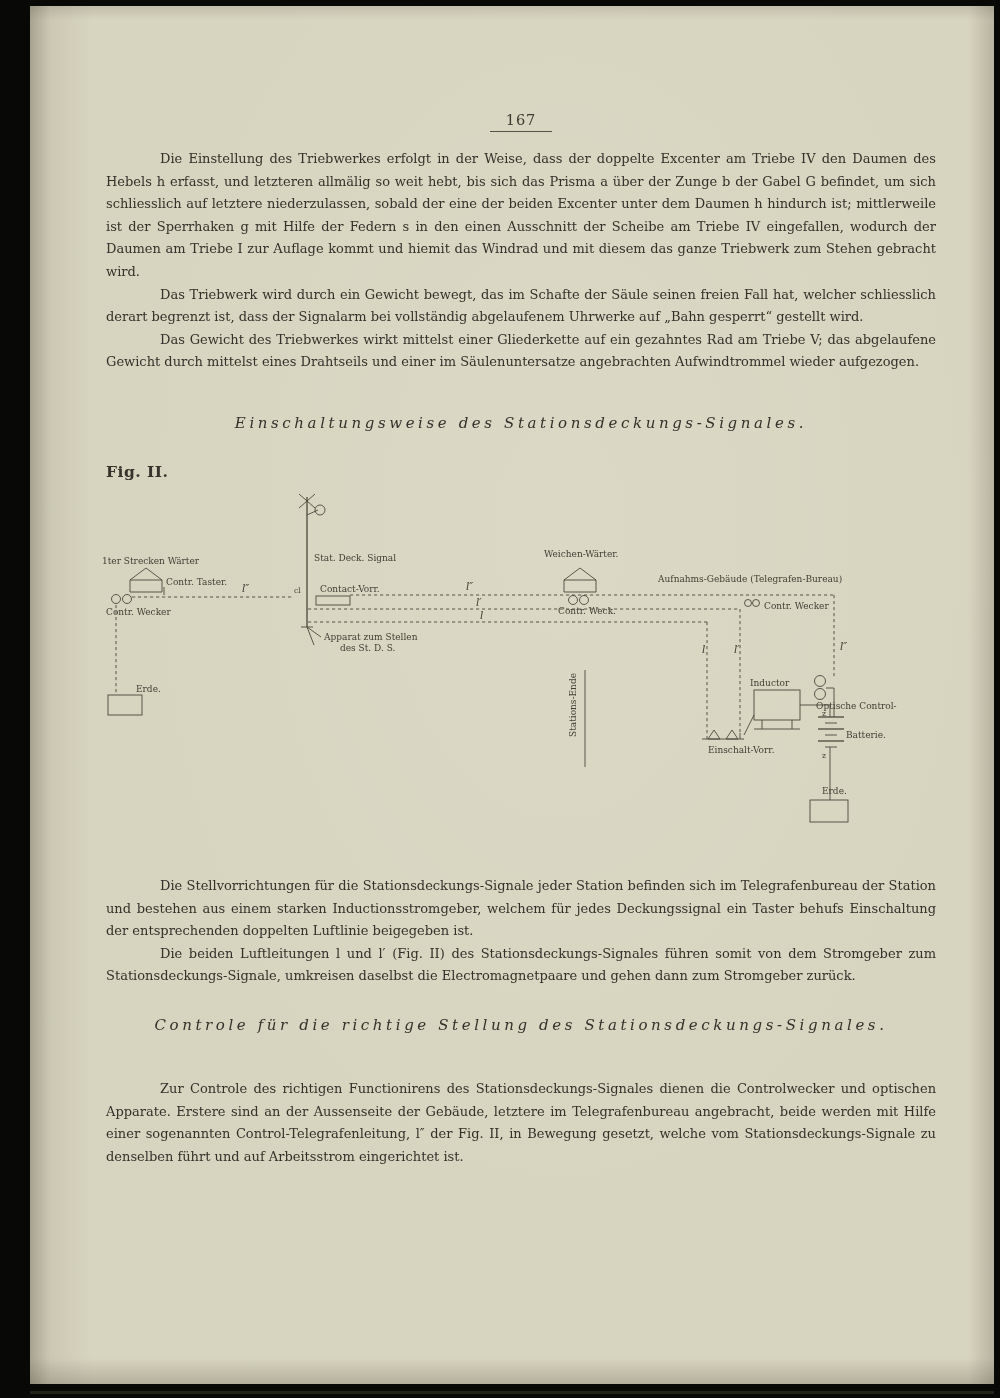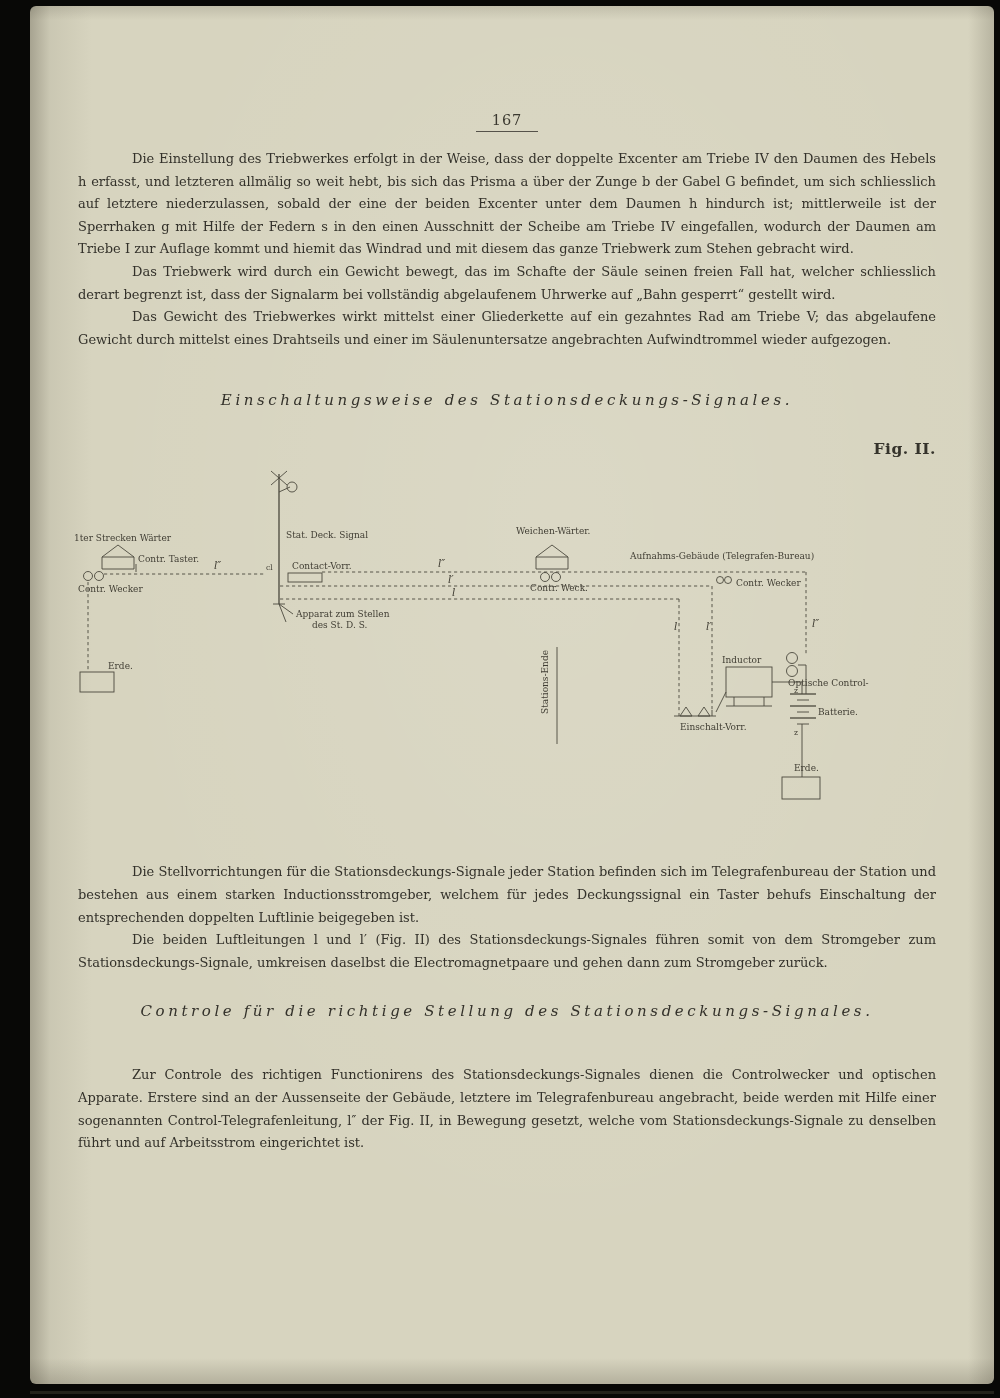--- a/index.html
+++ b/index.html
@@ -13,45 +13,44 @@
   .page {
     position:absolute; left:30px; top:6px; width:964px; height:1378px;
     background:#d7d4bf;
     background-image:
       radial-gradient(ellipse at 55% 38%, rgba(255,255,255,0.10), rgba(0,0,0,0) 62%),
       linear-gradient(90deg, rgba(55,50,36,0.30) 0px, rgba(55,50,36,0.08) 20px, rgba(0,0,0,0) 62px),
       linear-gradient(270deg, rgba(55,50,36,0.20) 0px, rgba(0,0,0,0) 26px),
       linear-gradient(0deg, rgba(55,50,36,0.22) 0px, rgba(0,0,0,0) 26px),
       linear-gradient(180deg, rgba(55,50,36,0.14) 0px, rgba(0,0,0,0) 14px);
     color:#35332b;
-    padding:104px 58px 0 48px;
-    border-radius:6px;
+    padding:104px 58px 0 76px;
   }
   .bottom-edge {
     position:absolute; left:30px; bottom:4px; width:964px; height:3px;
     background:#3a382e; opacity:.55;
   }
   .pagenum-wrap { text-align:center; margin-bottom:16px; }
   .pagenum {
     display:inline-block; font-size:14.5px; letter-spacing:1px;
     padding:0 16px 3px; border-bottom:1px solid #55524a; color:#3b3930;
   }
   p.body {
     font-size:13px; line-height:22.6px; text-align:justify;
     text-indent:54px; color:#33312a;
   }
   .heading {
     text-align:center; font-size:15px; letter-spacing:0.24em;
     margin-top:40px; color:#33312a; white-space:nowrap;font-style:italic;
   }
   .heading2 { margin-top:28px; }
-  .figcap { text-align:right; font-weight:bold; font-size:15.5px; margin-top:30px; letter-spacing:.5px; }
+  .figcap { text-align:left; font-weight:bold; font-size:15.5px; margin-top:30px; letter-spacing:.5px; }
   .figure { position:relative; height:382px; margin-top:4px; }
   .figure svg { position:absolute; left:-14px; top:0; }
-  .after-fig { margin-top:17px; }
+  .after-fig { margin-top:8px; }
   .last-para { margin-top:44px; }
   
   .dln { stroke:#4b483d; stroke-width:0.9; fill:none; }
   .dsh { stroke-dasharray:3.2,2.8; }
   .thick { stroke-width:1.3; }
   .dlabel { font-size:9px; fill:#413e34; font-family:"DejaVu Serif","Liberation Serif",serif; }
   .it { font-style:italic; font-size:10.5px; }
   .sm { font-size:7.5px; }
 </style>
 </head>

